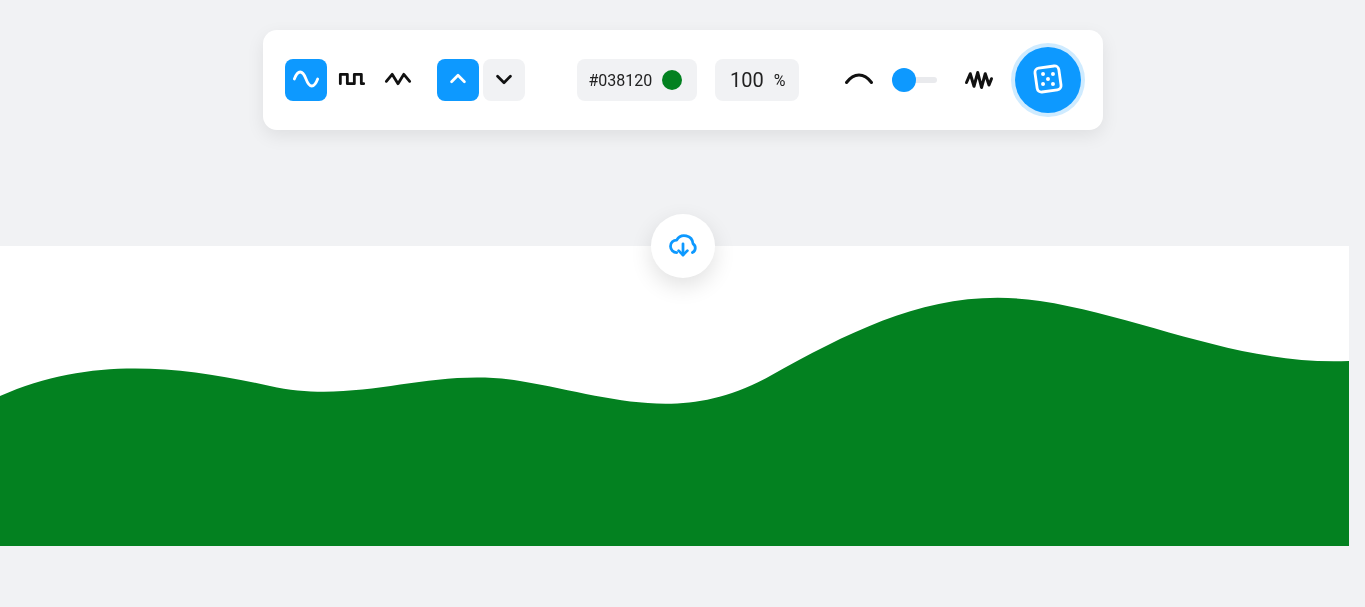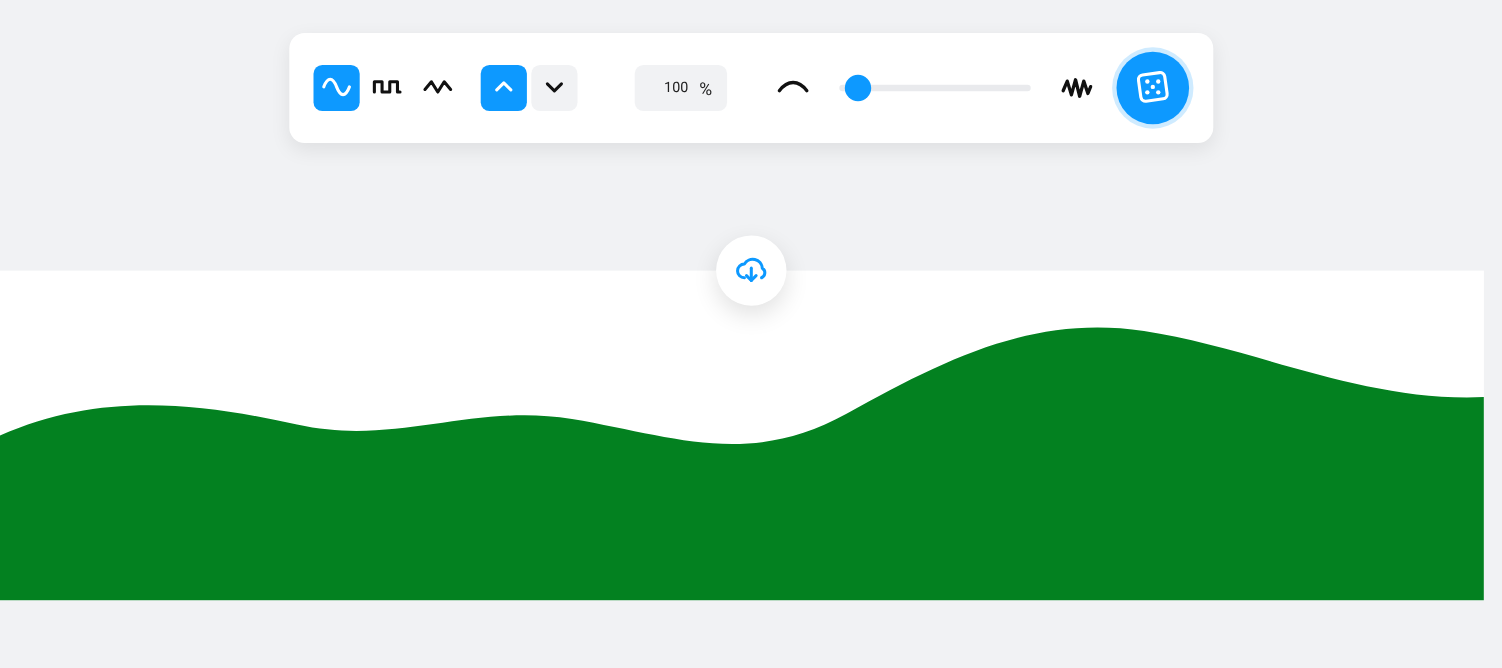--- a/index.html
+++ b/index.html
@@ -107,21 +107,21 @@
     width: 84px;
     box-sizing: border-box;
     justify-content: center;
     gap: 8px;
   }
 
   .opacity-input {
     width: 34px;
     border: none;
     background: transparent;
-    font-size: 13px;
+    font-size: 20px;
     color: #222;
     text-align: right;
     outline: none;
     font-family: inherit;
   }
 
   .curve-icon, .noise-icon {
     display: flex;
     align-items: center;
     justify-content: center;
@@ -244,20 +244,24 @@
       <span>
         <svg width="22" height="22" viewBox="0 0 24 24" fill="none" stroke-width="3" stroke-linecap="round" stroke-linejoin="round">
           <path d="M5 9 L12 16 L19 9"></path>
         </svg>
       </span>
     </button>
   </div>
 
   <div style="width:16px"></div>
 
+  <div class="pill color-pill">
+    <span>#038120</span>
+    <span class="color-swatch" style="background:#038120"></span>
+  </div>
 
   <div class="pill opacity-pill">
     <input class="opacity-input" value="100" style="">
     <span>%</span>
   </div>
 
   <div style="width:6px"></div>
 
   <div class="curve-icon">
     <svg width="30" height="30" viewBox="0 0 24 24" fill="none" stroke="#111" stroke-width="2.4" stroke-linecap="round">

